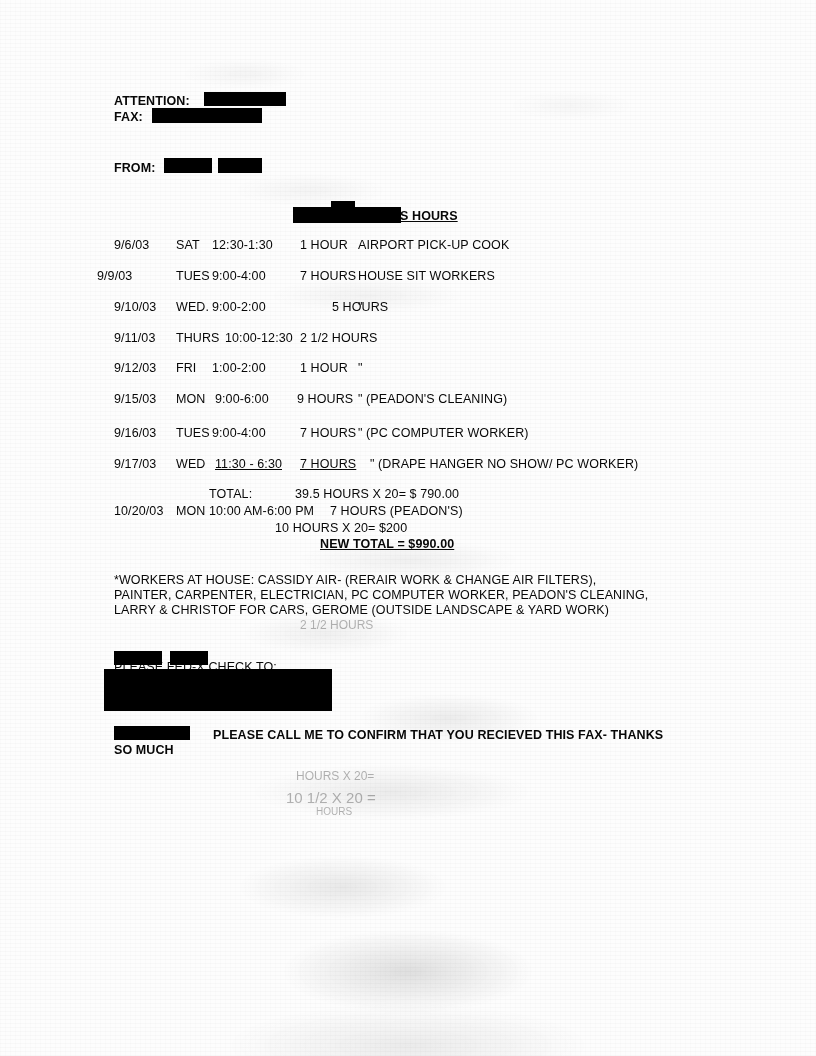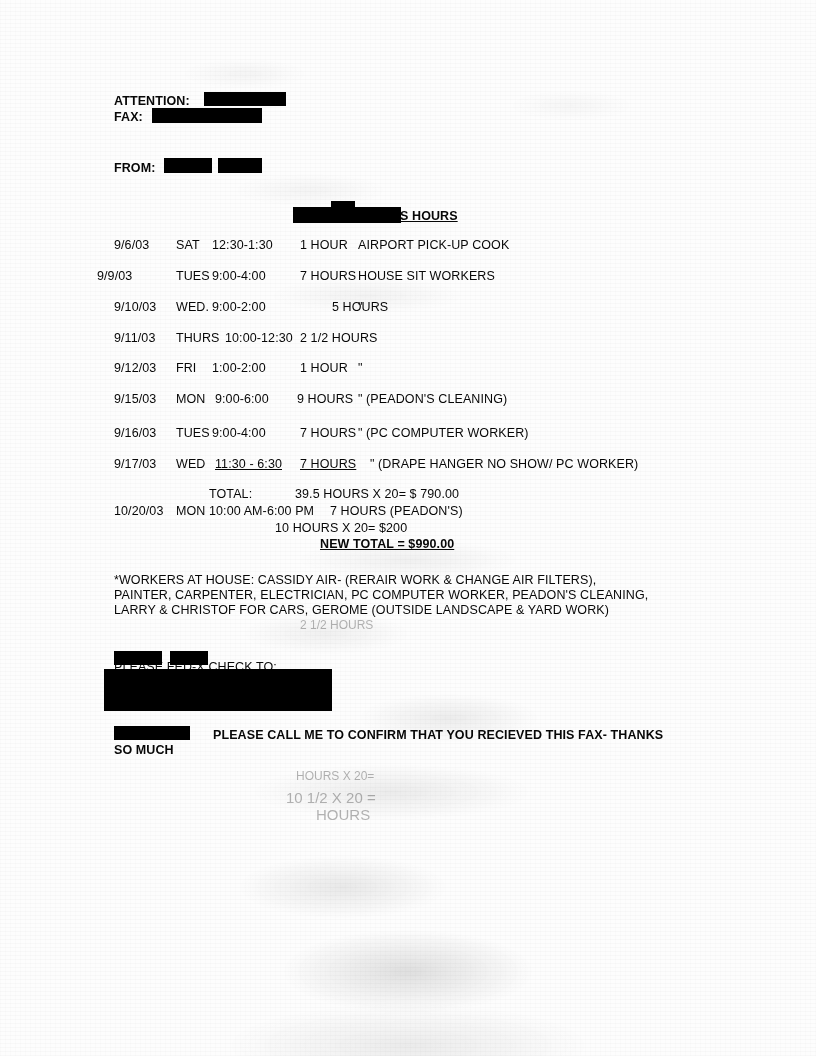--- a/index.html
+++ b/index.html
@@ -175,16 +175,16 @@
     <div class="redact" style="left:170px; top:651px; width:38px; height:14px;"></div>
     <div class="redact" style="left:104px; top:669px; width:228px; height:42px;"></div>
 
     <div class="redact" style="left:114px; top:726px; width:76px; height:14px;"></div>
     <div class="line bold" style="left:191px; top:728px;margin-left:22px;">PLEASE CALL ME TO CONFIRM THAT YOU RECIEVED THIS FAX- THANKS</div>
     <div class="line bold" style="left:114px; top:743px;">SO MUCH</div>
 
     <div class="ghost" style="left:296px; top:769px; font-size:12px;">HOURS X 20=</div>
     <div class="ghost" style="left:300px; top:618px; font-size:12px;">2 1/2 HOURS</div>
     <div class="ghost" style="left:286px; top:789px; font-size:15px;">10 1/2 X 20 =</div>
-    <div class="ghost" style="left:316px; top:806px; font-size:15px;">HOURS</div>
+    <div class="ghost" style="left:316px; top:806px; font-size:10px;">HOURS</div>
 
   </div>
 </div>
 
 </body></html>

